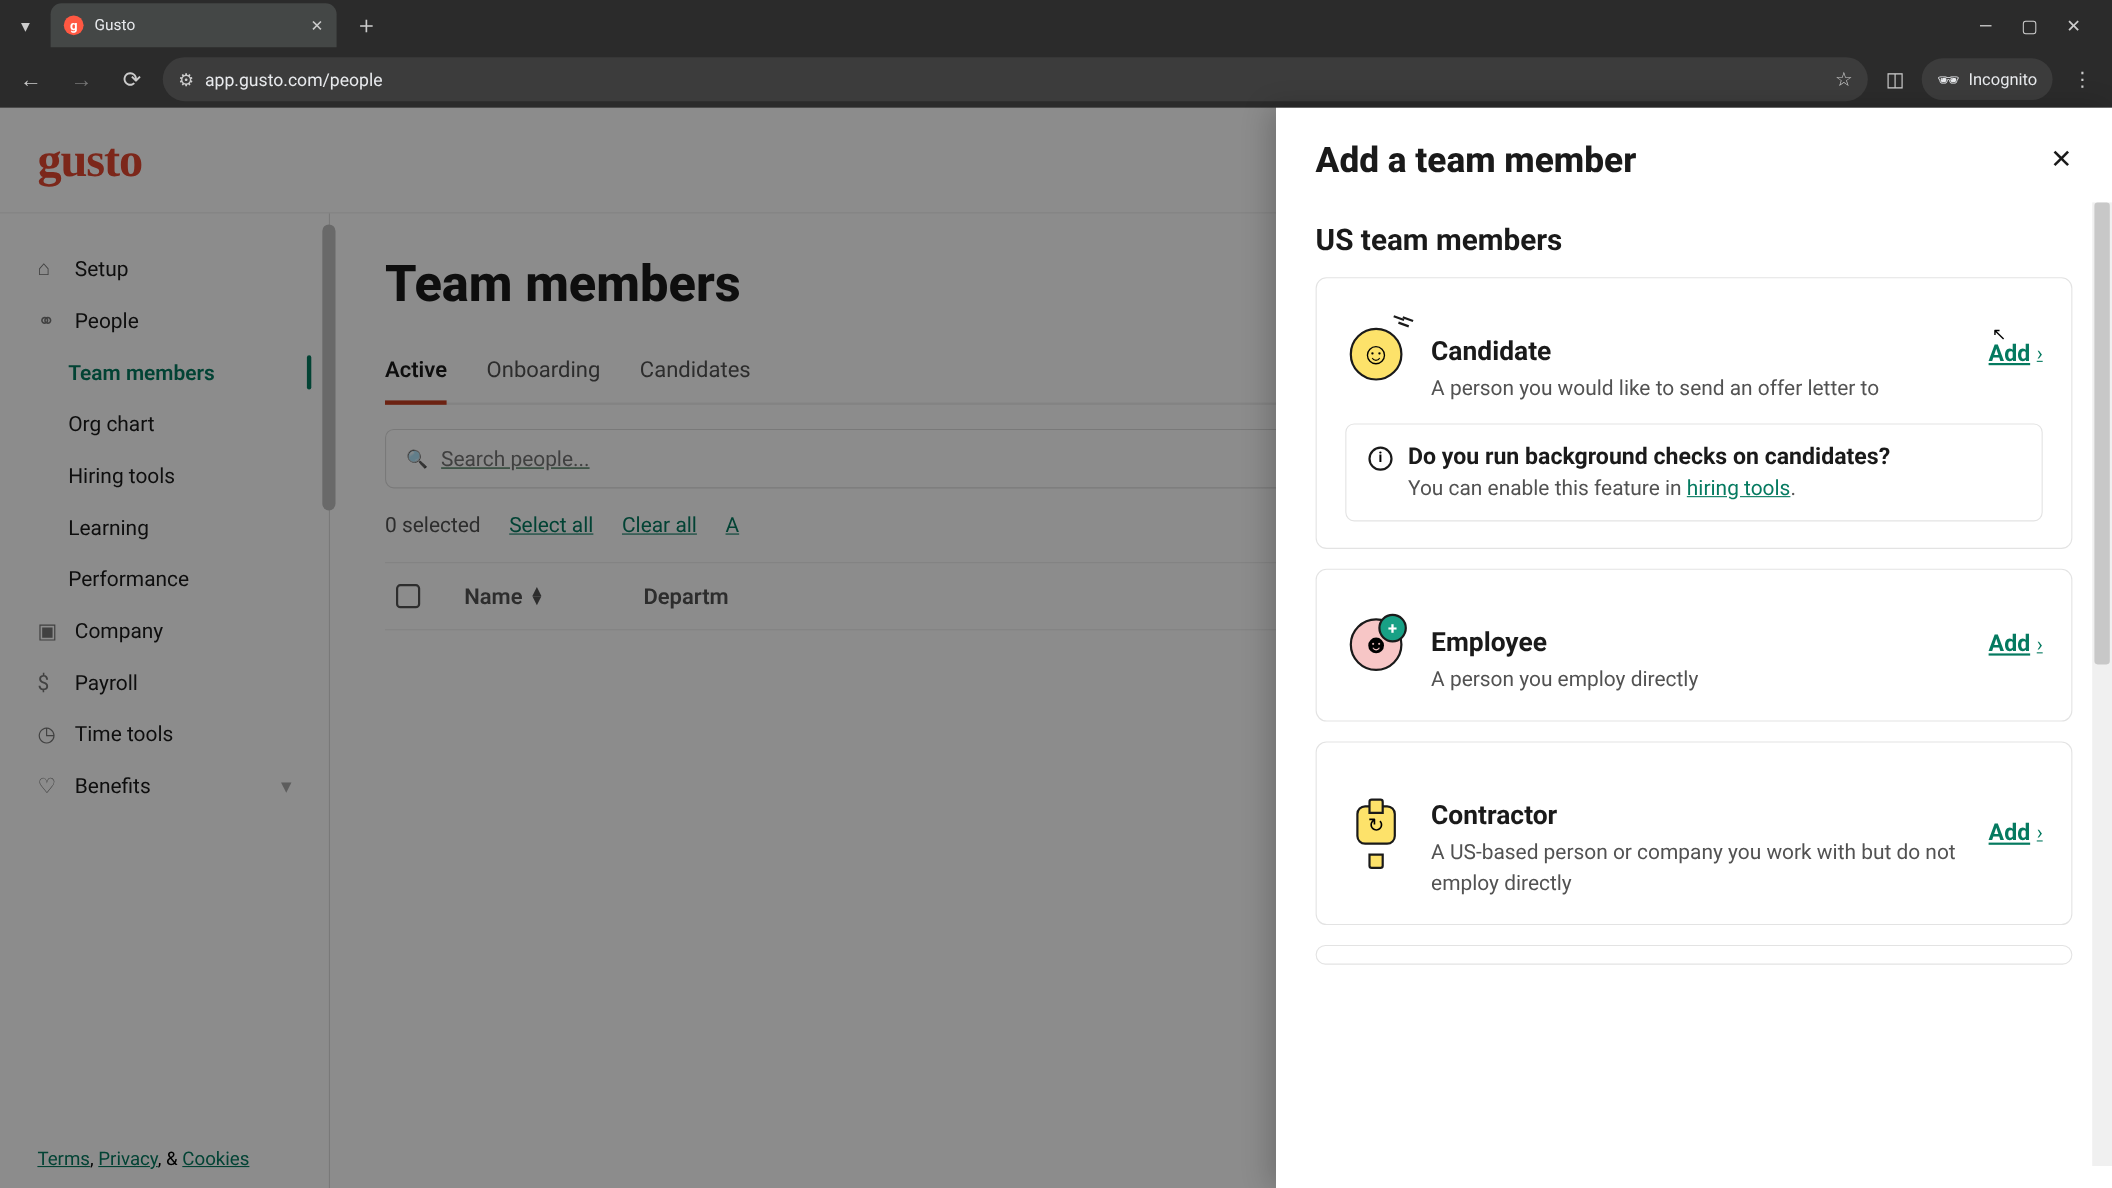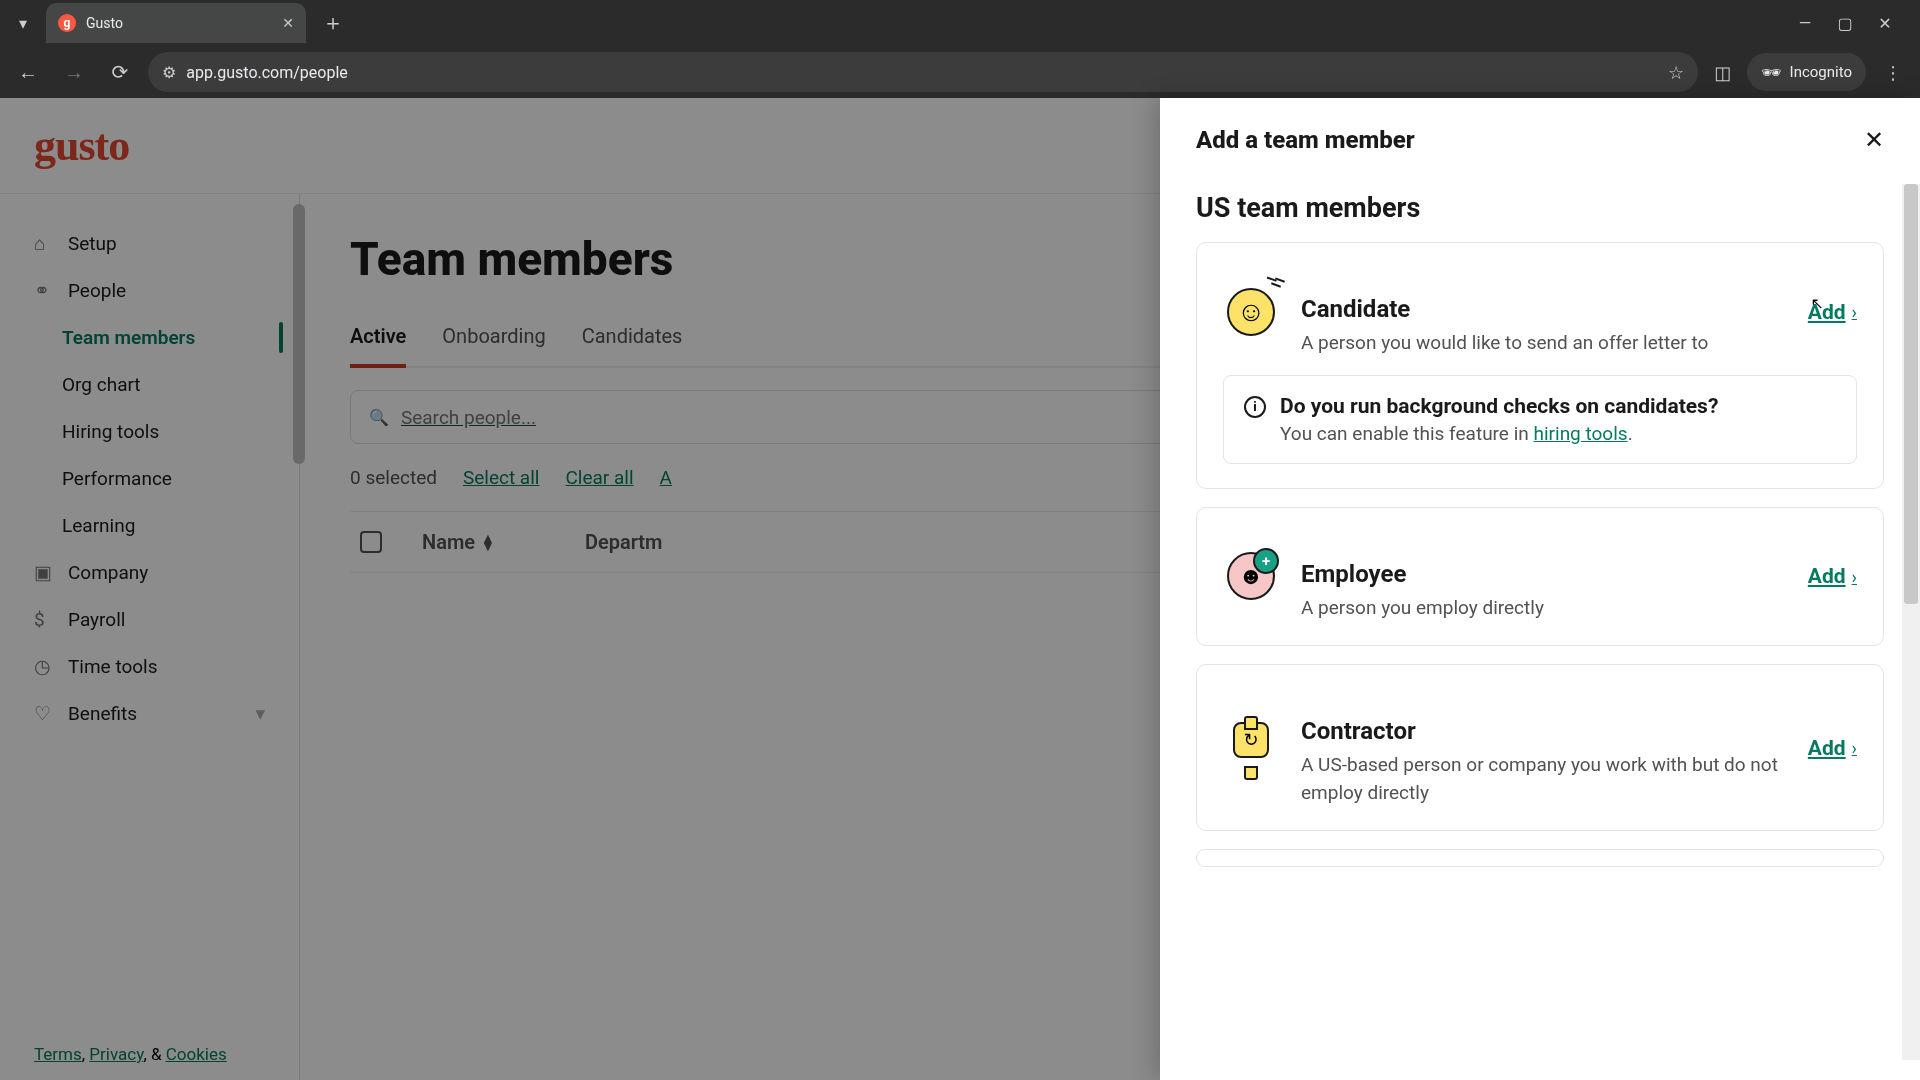--- a/index.html
+++ b/index.html
@@ -58,21 +58,21 @@
 .th-check { width:22px; height:22px; border:2px solid #525252; border-radius:4px; margin:0 10px; cursor:pointer; }
 .th { font-size:20px; font-weight:600; color:#525252; cursor:pointer; display:flex; align-items:center; gap:6px; }
 .sort-icon { font-size:14px; color:#525252; line-height:0.6; }
 
 
 .overlay { position:absolute; inset:0; background:rgba(0,0,0,0.45); }
 
 
 .drawer { position:absolute; top:0; right:0; bottom:0; width:760px; background:#fff; box-shadow:-6px 0 24px rgba(0,0,0,0.2); display:flex; flex-direction:column; }
 .drawer-head { display:flex; align-items:center; padding:28px 36px 18px; }
-.drawer-title { font-size:24px; font-weight:800; color:#1a1a1a; }
+.drawer-title { font-size:32px; font-weight:800; color:#1a1a1a; }
 .drawer-close { margin-left:auto; font-size:24px; color:#1a1a1a; cursor:pointer; }
 .drawer-body { padding:8px 36px 36px; overflow-y:auto; }
 .drawer-sub { font-size:27px; font-weight:700; color:#1a1a1a; margin:12px 0 18px; }
 .card { border:1px solid #e3e3e3; border-radius:10px; padding:24px 26px; margin-bottom:18px; }
 .card-row { display:flex; align-items:center; gap:22px; }
 .card-icon { width:56px; height:56px; flex-shrink:0; display:flex; align-items:center; justify-content:center; }
 .card-text { flex:1;margin-top:28px; }
 .card-title { font-size:24px; font-weight:700; color:#1a1a1a; margin-bottom:6px; }
 .card-desc { font-size:19px; color:#525252; line-height:1.45; }
 .card-add { color:#057a60; font-weight:700; font-size:21px; text-decoration:underline; display:flex; align-items:center; gap:6px; cursor:pointer; white-space:nowrap; }
@@ -157,24 +157,24 @@
       <div class="nav-item nav-sub active">
           <span>Team members</span>
         </div>
       <div class="nav-item nav-sub">
           <span>Org chart</span>
         </div>
       <div class="nav-item nav-sub">
           <span>Hiring tools</span>
         </div>
       <div class="nav-item nav-sub">
+          <span>Learning</span>
+        </div>
+      <div class="nav-item nav-sub">
           <span>Performance</span>
-        </div>
-      <div class="nav-item nav-sub">
-          <span>Learning</span>
         </div>
       <div class="nav-item">
           <span class="ico">▣</span>
           <span>Company</span>
         </div>
       <div class="nav-item">
           <span class="ico">$</span>
           <span>Payroll</span>
         </div>
       <div class="nav-item">

